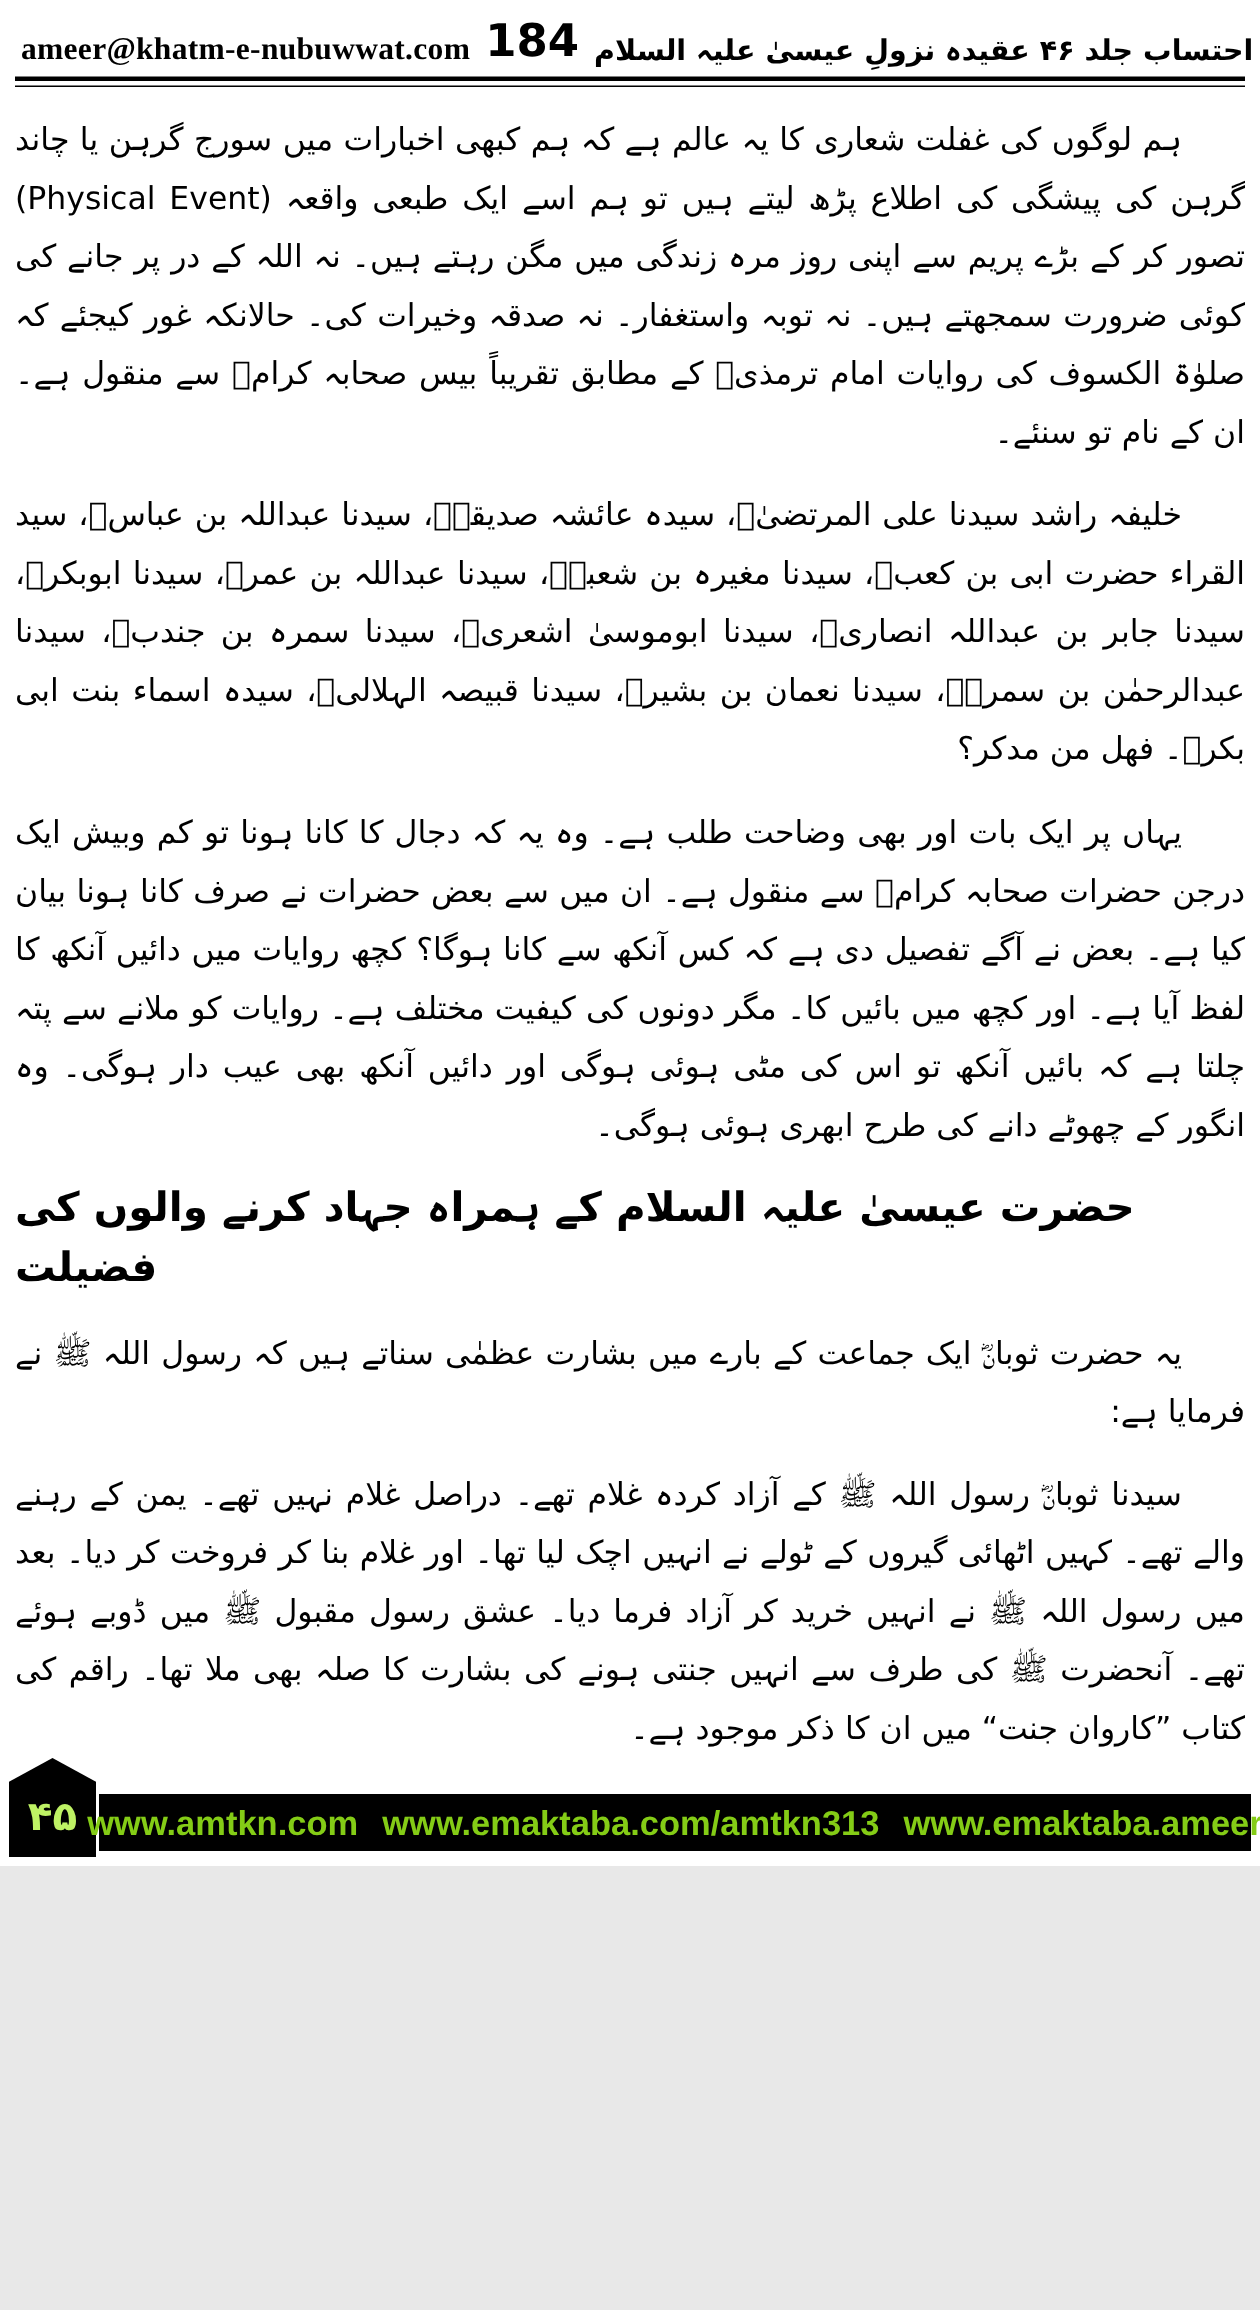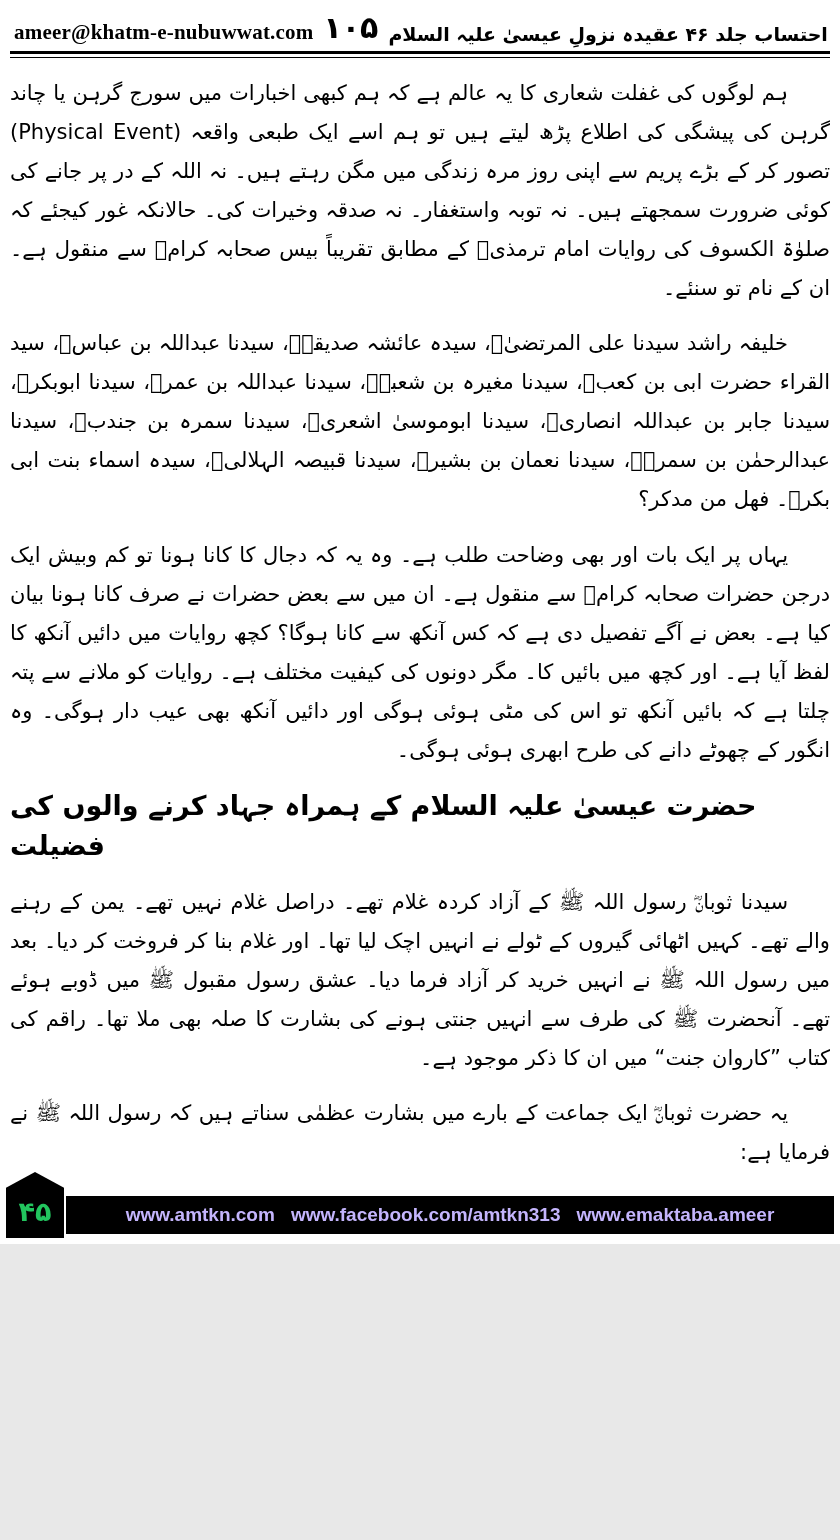--- a/index.html
+++ b/index.html
@@ -82,73 +82,73 @@
     bottom: 6px;
     height: 66px;
   }
   .footer-bar {
     position: absolute;
     left: 66px;
     right: 6px;
     bottom: 4px;
     height: 38px;
     background: #000;
-    color: #c4b5fd;
+    color: #84cc16;
     display: flex;
     align-items: center;
     justify-content: center;
     gap: 16px;
     font-family: "Liberation Sans", sans-serif;
     font-weight: 700;
-    font-size: 19px;
+    font-size: 23px;
     white-space: nowrap;
   }
   .page-badge {
     position: absolute;
     left: 6px;
     bottom: 0;
     width: 58px;
     height: 66px;
     background: #000;
     clip-path: polygon(50% 0, 100% 24%, 100% 100%, 0 100%, 0 24%);
-    color: #22c55e;
+    color: #bef264;
     display: flex;
     align-items: center;
     justify-content: center;
     padding-top: 12px;
     box-sizing: border-box;
     font-size: 27px;
     font-weight: 700;
     direction: rtl;
   }
 </style>
 </head>
 <body>
 
 <div class="page">
 
   <div class="header">
     <span class="header-email">ameer@khatm-e-nubuwwat.com</span>
-    <span class="header-num" lang="ur" dir="rtl">۱۰۵</span>
+    <span class="header-num" lang="ur" dir="rtl">184</span>
     <span class="header-title" lang="ur" dir="rtl">احتساب جلد ۴۶ عقیدہ نزولِ عیسیٰ علیہ السلام</span>
   </div>
 
   <div class="rule"></div>
 
   <div class="content" lang="ur" dir="rtl">
     <p>ہم لوگوں کی غفلت شعاری کا یہ عالم ہے کہ ہم کبھی اخبارات میں سورج گرہن یا چاند گرہن کی پیشگی کی اطلاع پڑھ لیتے ہیں تو ہم اسے ایک طبعی واقعہ (Physical Event) تصور کر کے بڑے پریم سے اپنی روز مرہ زندگی میں مگن رہتے ہیں۔ نہ اللہ کے در پر جانے کی کوئی ضرورت سمجھتے ہیں۔ نہ توبہ واستغفار۔ نہ صدقہ وخیرات کی۔ حالانکہ غور کیجئے کہ صلوٰۃ الکسوف کی روایات امام ترمذیؒ کے مطابق تقریباً بیس صحابہ کرامؓ سے منقول ہے۔ ان کے نام تو سنئے۔</p>
     <p>خلیفہ راشد سیدنا علی المرتضیٰؓ، سیدہ عائشہ صدیقہؓ، سیدنا عبداللہ بن عباسؓ، سید القراء حضرت ابی بن کعبؓ، سیدنا مغیرہ بن شعبہؓ، سیدنا عبداللہ بن عمرؓ، سیدنا ابوبکرؓ، سیدنا جابر بن عبداللہ انصاریؓ، سیدنا ابوموسیٰ اشعریؓ، سیدنا سمرہ بن جندبؓ، سیدنا عبدالرحمٰن بن سمرہؓ، سیدنا نعمان بن بشیرؓ، سیدنا قبیصہ الہلالیؓ، سیدہ اسماء بنت ابی بکرؓ۔ فھل من مدکر؟</p>
     <p>یہاں پر ایک بات اور بھی وضاحت طلب ہے۔ وہ یہ کہ دجال کا کانا ہونا تو کم وبیش ایک درجن حضرات صحابہ کرامؓ سے منقول ہے۔ ان میں سے بعض حضرات نے صرف کانا ہونا بیان کیا ہے۔ بعض نے آگے تفصیل دی ہے کہ کس آنکھ سے کانا ہوگا؟ کچھ روایات میں دائیں آنکھ کا لفظ آیا ہے۔ اور کچھ میں بائیں کا۔ مگر دونوں کی کیفیت مختلف ہے۔ روایات کو ملانے سے پتہ چلتا ہے کہ بائیں آنکھ تو اس کی مٹی ہوئی ہوگی اور دائیں آنکھ بھی عیب دار ہوگی۔ وہ انگور کے چھوٹے دانے کی طرح ابھری ہوئی ہوگی۔</p>
     <p class="section-heading">حضرت عیسیٰ علیہ السلام کے ہمراہ جہاد کرنے والوں کی فضیلت</p>
+    <p>یہ حضرت ثوبانؓ ایک جماعت کے بارے میں بشارت عظمٰی سناتے ہیں کہ رسول اللہ ﷺ نے فرمایا ہے:</p>
     <p>سیدنا ثوبانؓ رسول اللہ ﷺ کے آزاد کردہ غلام تھے۔ دراصل غلام نہیں تھے۔ یمن کے رہنے والے تھے۔ کہیں اٹھائی گیروں کے ٹولے نے انہیں اچک لیا تھا۔ اور غلام بنا کر فروخت کر دیا۔ بعد میں رسول اللہ ﷺ نے انہیں خرید کر آزاد فرما دیا۔ عشق رسول مقبول ﷺ میں ڈوبے ہوئے تھے۔ آنحضرت ﷺ کی طرف سے انہیں جنتی ہونے کی بشارت کا صلہ بھی ملا تھا۔ راقم کی کتاب ”کاروان جنت“ میں ان کا ذکر موجود ہے۔</p>
-    <p>یہ حضرت ثوبانؓ ایک جماعت کے بارے میں بشارت عظمٰی سناتے ہیں کہ رسول اللہ ﷺ نے فرمایا ہے:</p>
   </div>
 
   <div class="footer">
     <div class="page-badge" lang="ur" dir="rtl">۴۵</div>
     <div class="footer-bar">
       <span>www.amtkn.com</span>
-      <span>www.facebook.com/amtkn313</span>
+      <span>www.emaktaba.com/amtkn313</span>
       <span>www.emaktaba.ameer</span>
     </div>
   </div>
 
 </div>
 
 </body></html>

